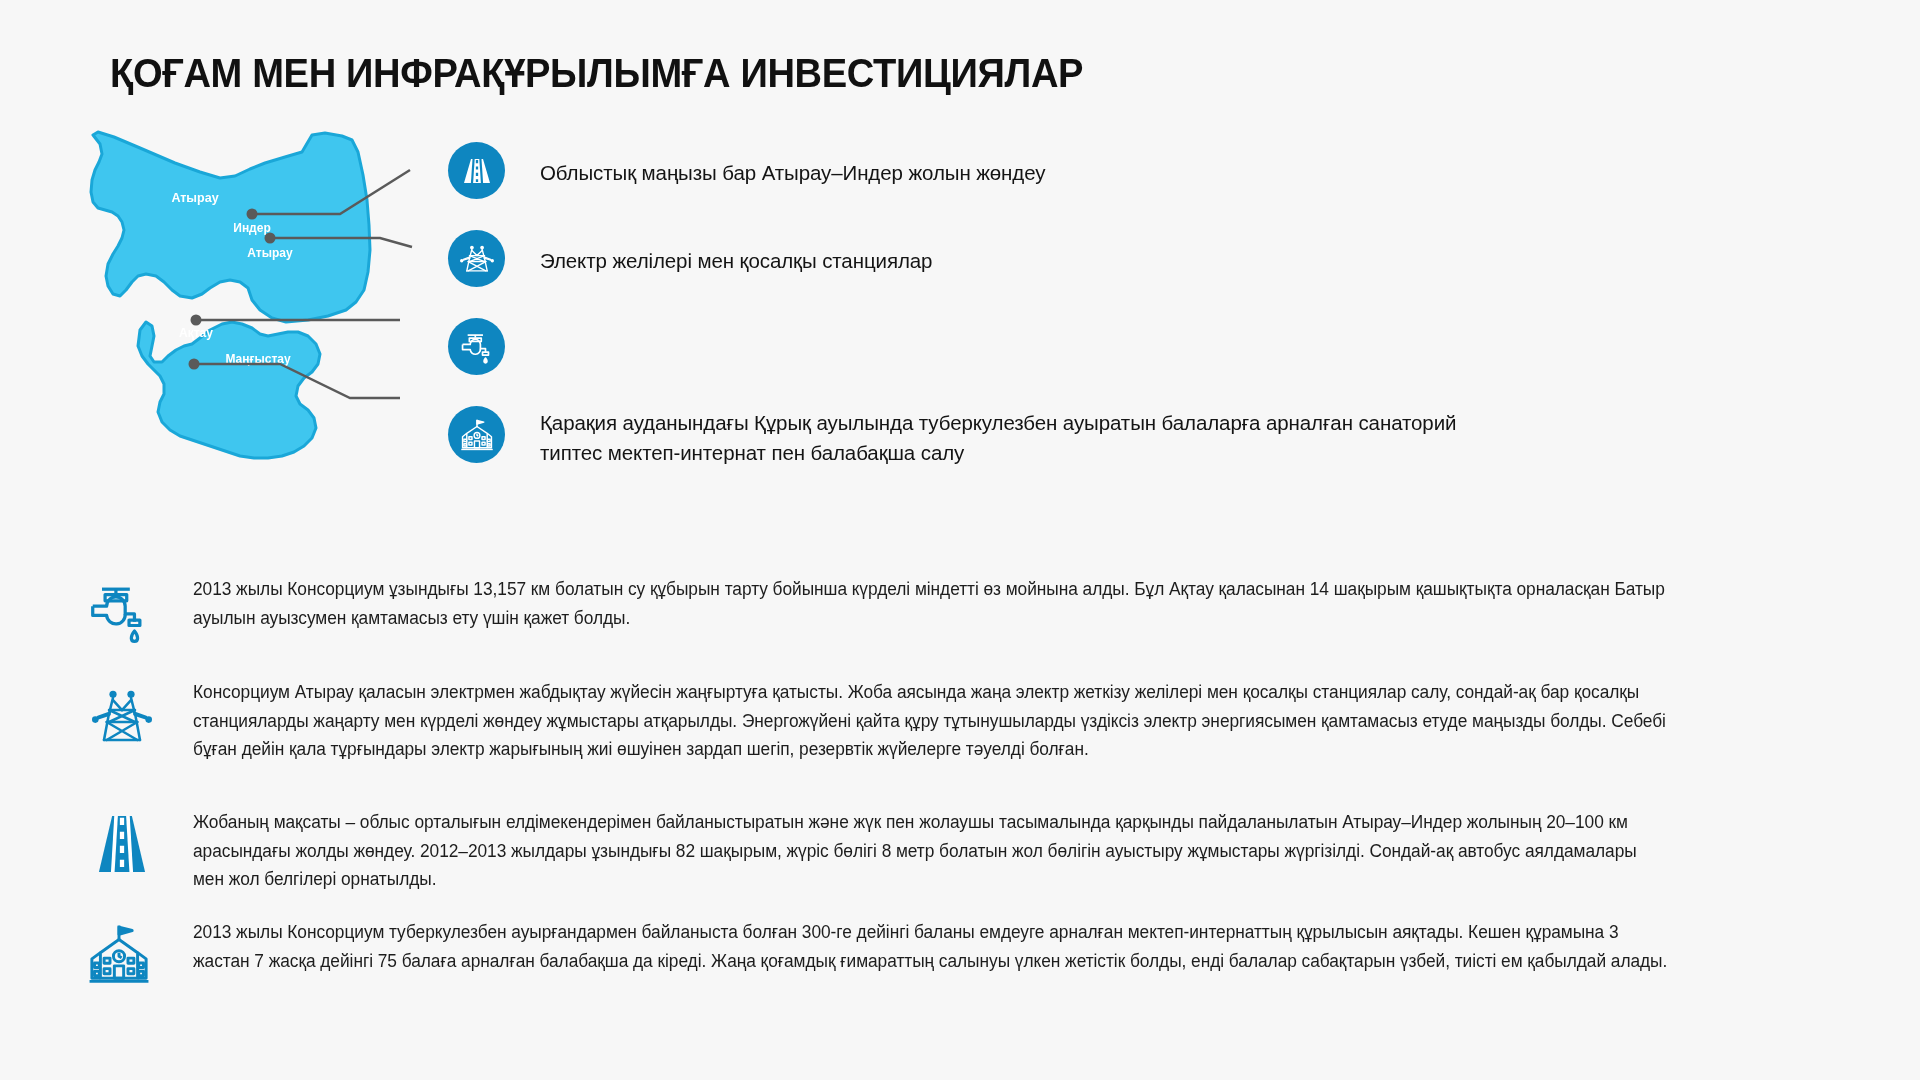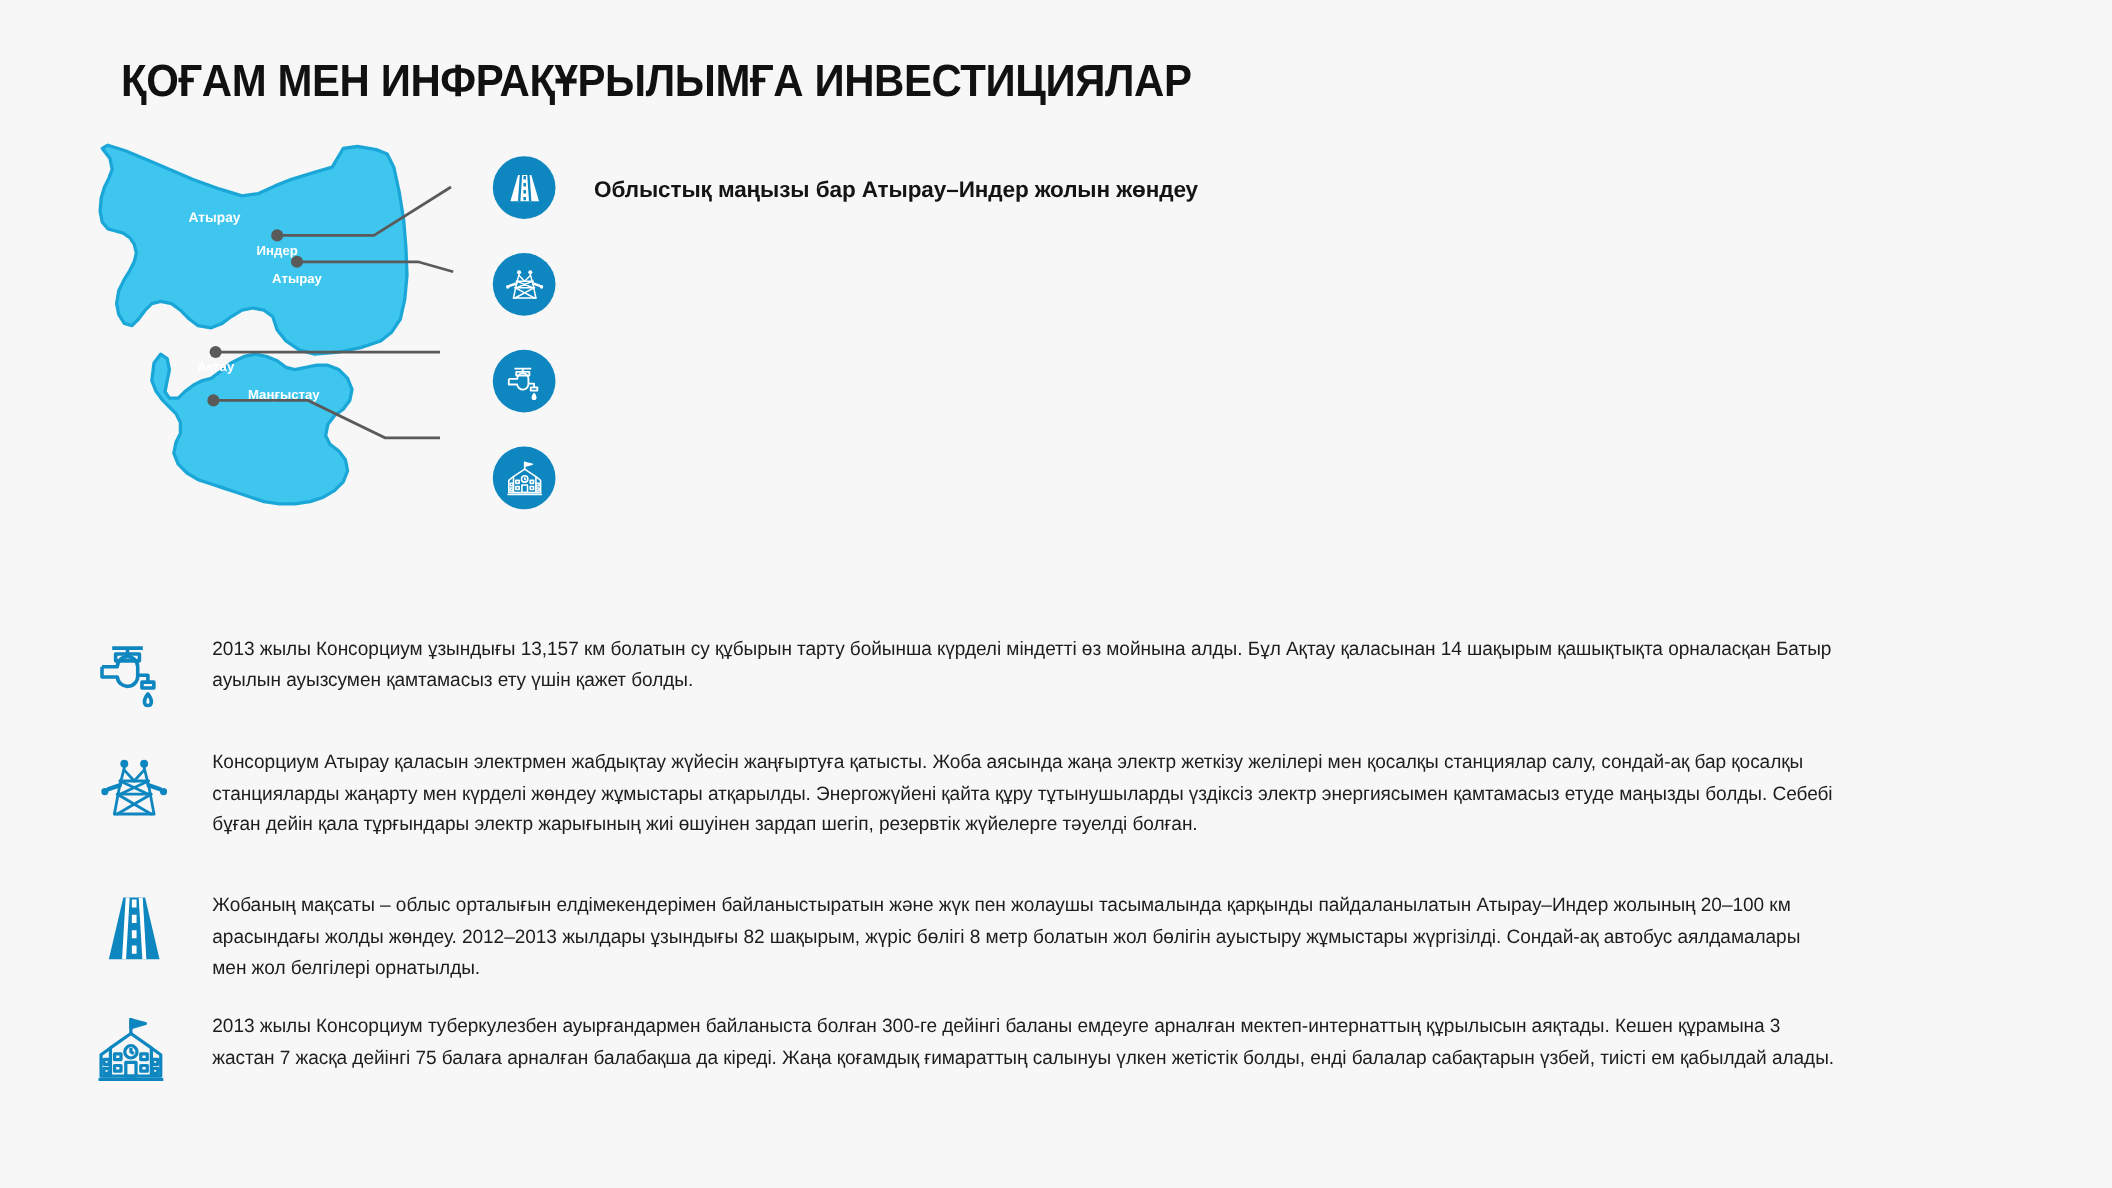--- a/index.html
+++ b/index.html
@@ -38,21 +38,21 @@
     width:57px;height:57px;
     border-radius:50%;
     background:#0e86c0;
     display:flex;align-items:center;justify-content:center;
   }
   .icon-circle svg{display:block;}
 
   .callout-text{
     position:absolute;
     font-size:20.5px;
-    font-weight:bold;
+    font-weight:normal;
     color:#141414;
     line-height:1.42;
     letter-spacing:-0.1px;
     white-space:pre-line;
   }
 
   
   .rows{position:absolute;left:0;top:575px;width:1920px;}
   .row{position:absolute;left:0;width:1920px;}
   .row-icon{position:absolute;left:88px;}
@@ -183,20 +183,23 @@
           <rect x="25.9" y="28.6" width="3.6" height="3.2"></rect>
           <rect x="4.6" y="25" width="3" height="2.8"></rect>
           <rect x="32.4" y="25" width="3" height="2.8"></rect>
           <rect x="4.6" y="30.2" width="3" height="2.8"></rect>
           <rect x="32.4" y="30.2" width="3" height="2.8"></rect>
         </g>
       </svg>
     </div>
 
     <div class="callout-text" style="left:540px; top:28px;">Облыстық маңызы бар Атырау–Индер жолын жөндеу</div>
+    <div class="callout-text" style="left:540px; top:116px;">Электр желілері мен қосалқы станциялар</div>
+    <div class="callout-text" style="left:540px; top:278px; line-height:1.45;">Қарақия ауданындағы Құрық ауылында туберкулезбен ауыратын балаларға арналған санаторий
+типтес мектеп-интернат пен балабақша салу</div>
 
   </div>
 
   <div class="rows">
 
     <div class="row" style="top:0px;">
       <div class="row-icon" style="top:8px;">
         <svg width="62" height="68" viewBox="0 0 40 44">
           <g stroke="#0e86c0" stroke-width="2.1" fill="none" stroke-linejoin="round">
             <path d="M9 4 L27 4"></path>

